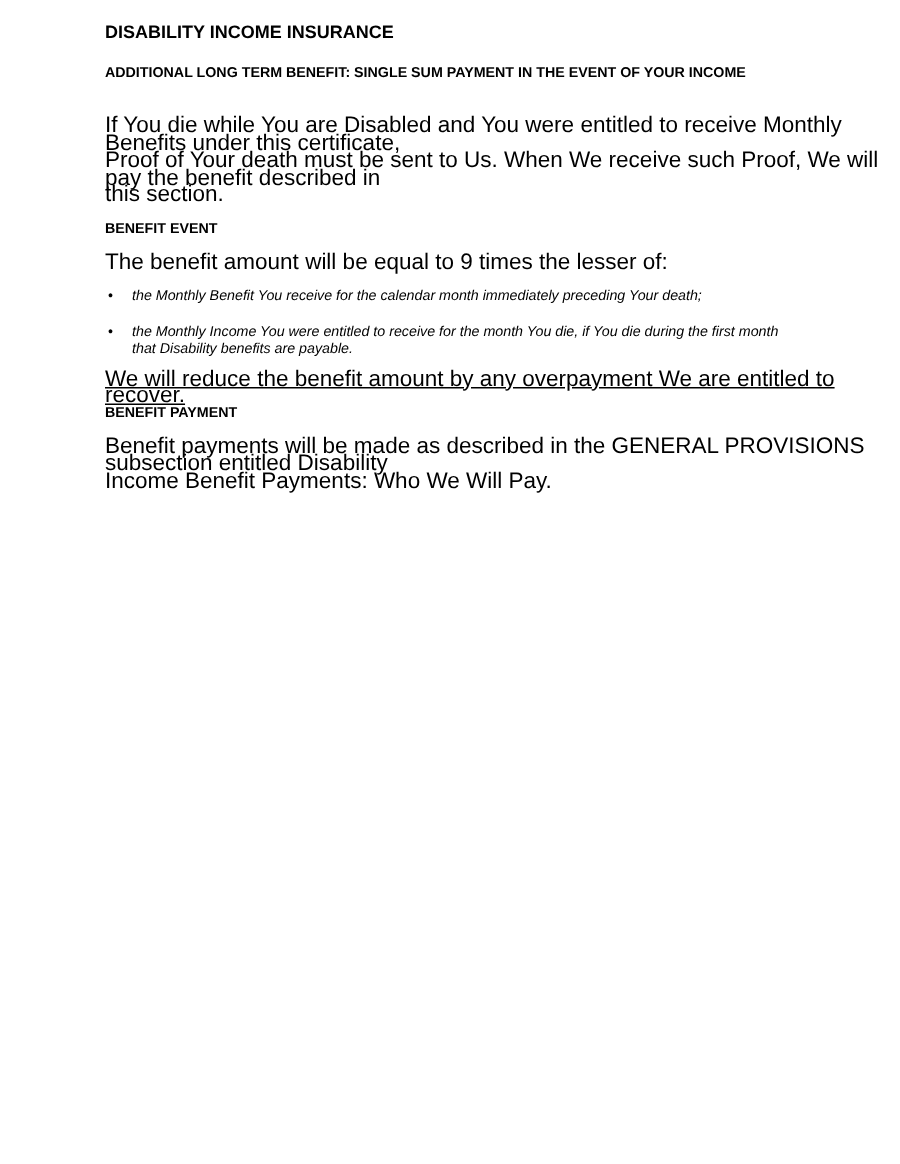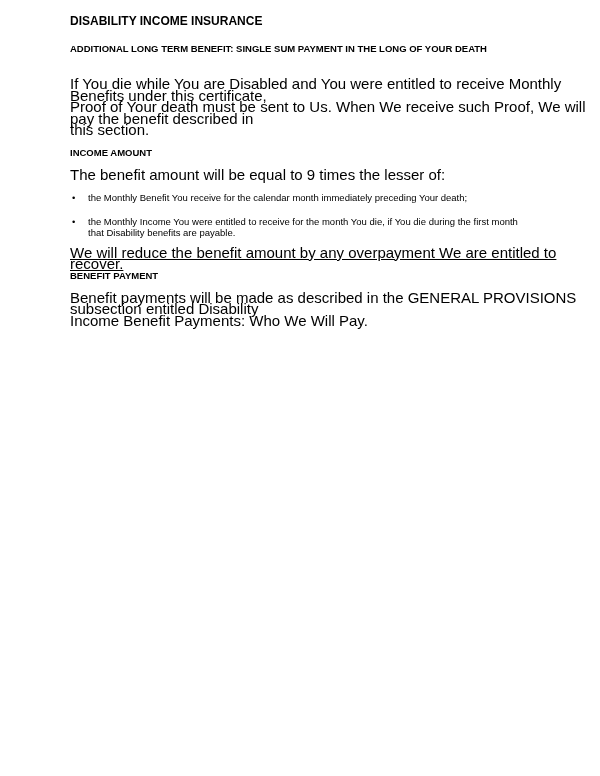--- a/index.html
+++ b/index.html
@@ -62,20 +62,21 @@
   }
   .bullet-marker {
     flex: 0 0 16px;
     width: 16px;
     padding-left: 2px;
     box-sizing: content-box;
   }
   .bullet-text {
     flex: 1 1 auto;
     white-space: pre-line;
+    font-style: italic;
   }
   .closing { margin-top: 8px; text-decoration: underline; }
   .heading-benefit-payment { }
   .payment-body { margin-top: 10px; }
   .footer {
     position: absolute;
     left: 52px;
     top: 736px;
     width: 460px;
     font-size: 9.5px;
@@ -90,27 +91,27 @@
   }
 </style>
 </head>
 <body>
 
 <div class="page">
   <div class="content">
 
     <h1 class="doc-title">DISABILITY INCOME INSURANCE</h1>
 
-    <h2 class="doc-subtitle">ADDITIONAL LONG TERM BENEFIT: SINGLE SUM PAYMENT IN THE LONG OF YOUR DEATH</h2>
+    <h2 class="doc-subtitle">ADDITIONAL LONG TERM BENEFIT: SINGLE SUM PAYMENT IN THE EVENT OF YOUR INCOME</h2>
 
     <p class="para intro">If You die while You are Disabled and You were entitled to receive Monthly Benefits under this certificate,
 Proof of Your death must be sent to Us. When We receive such Proof, We will pay the benefit described in
 this section.</p>
 
-    <h3 class="heading heading-benefit-amount">INCOME AMOUNT</h3>
+    <h3 class="heading heading-benefit-amount">BENEFIT EVENT</h3>
 
     <p class="para lead">The benefit amount will be equal to 9 times the lesser of:</p>
 
     <div class="bullet">
       <span class="bullet-marker">•</span>
       <span class="bullet-text">the Monthly Benefit You receive for the calendar month immediately preceding Your death;</span>
     </div>
 
     <div class="bullet">
       <span class="bullet-marker">•</span>

